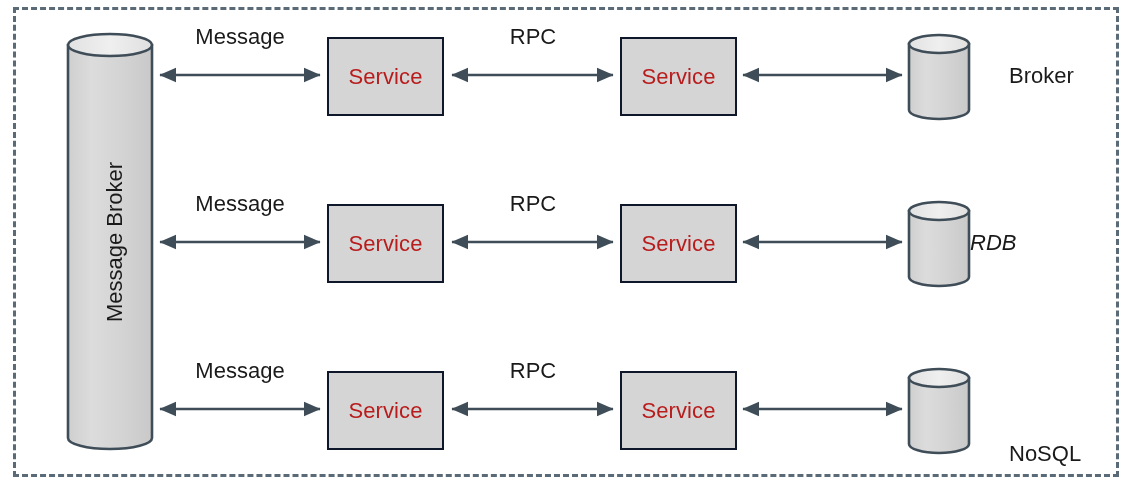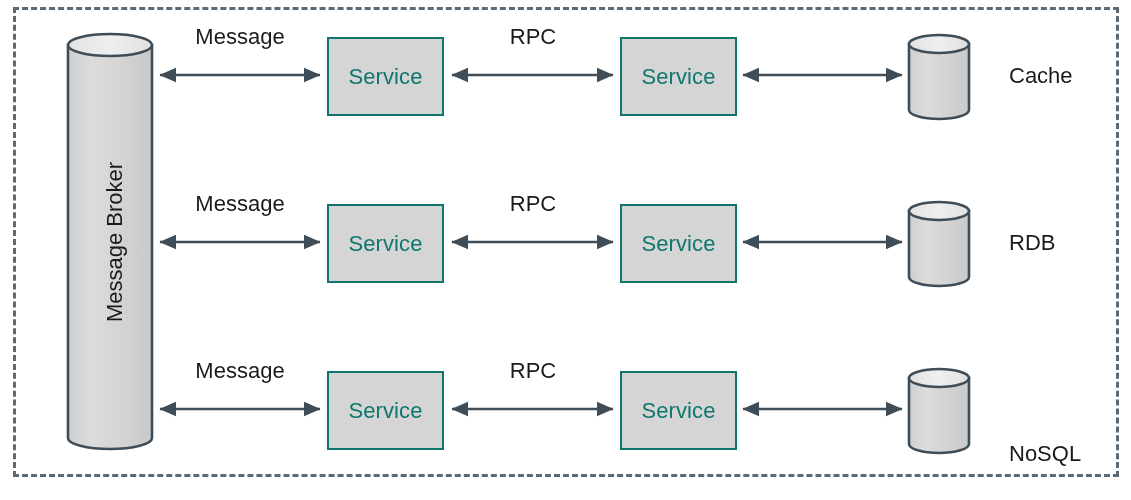--- a/index.html
+++ b/index.html
@@ -30,27 +30,27 @@
     position: absolute;
     left: 0;
     top: 0;
     width: 1131px;
     height: 500px;
     pointer-events: none;
   }
   .node-box {
     position: absolute;
     background: #d5d5d5;
-    border: 2px solid #0f766e;
+    border: 2px solid #0f172a;
     box-sizing: border-box;
     display: flex;
     align-items: center;
     justify-content: center;
     font-size: 22px;
-    color: #0f766e;
+    color: #b91c1c;
     letter-spacing: 0.1px;
   }
   .edge-label {
     position: absolute;
     font-size: 22px;
     color: #1a1a1a;
     white-space: nowrap;
     text-align: left;
     transform: translateX(-50%);
   }
@@ -131,29 +131,29 @@
   </svg>
 
   <div class="broker-text">Message Broker</div>
 
   <div class="edge-label" style="left:240px; top:24px;">Message</div>
   <div class="edge-label" style="left:533px; top:24px;">RPC</div>
 
   <div class="node-box" style="left:327px; top:37px; width:117px; height:79px;">Service</div>
   <div class="node-box" style="left:620px; top:37px; width:117px; height:79px;">Service</div>
 
-  <div class="store-label" style="left:1009px; top:63px;">Cache</div>
+  <div class="store-label" style="left:1009px; top:63px;">Broker</div>
 
   <div class="edge-label" style="left:240px; top:191px;">Message</div>
   <div class="edge-label" style="left:533px; top:191px;">RPC</div>
 
   <div class="node-box" style="left:327px; top:204px; width:117px; height:79px;">Service</div>
   <div class="node-box" style="left:620px; top:204px; width:117px; height:79px;">Service</div>
 
-  <div class="store-label" style="left:1009px; top:230px;">RDB</div>
+  <div class="store-label" style="left:970px; top:230px;font-style:italic;">RDB</div>
 
   <div class="edge-label" style="left:240px; top:358px;">Message</div>
   <div class="edge-label" style="left:533px; top:358px;">RPC</div>
 
   <div class="node-box" style="left:327px; top:371px; width:117px; height:79px;">Service</div>
   <div class="node-box" style="left:620px; top:371px; width:117px; height:79px;">Service</div>
 
   <div class="store-label" style="left:1009px; top:397px;margin-top:44px;">NoSQL</div>
 
 </div>

